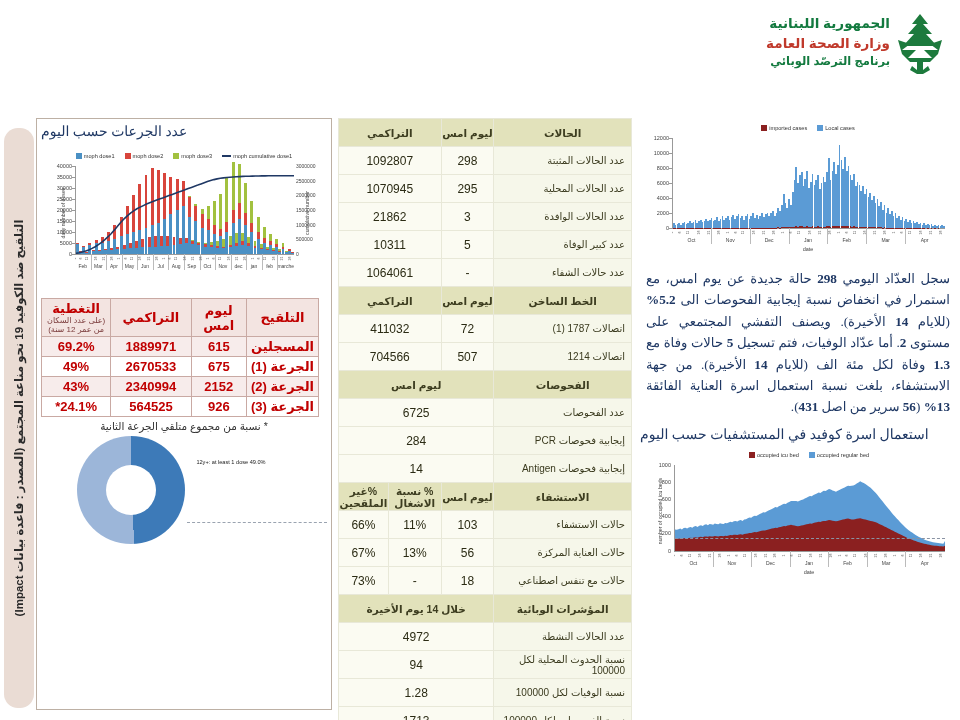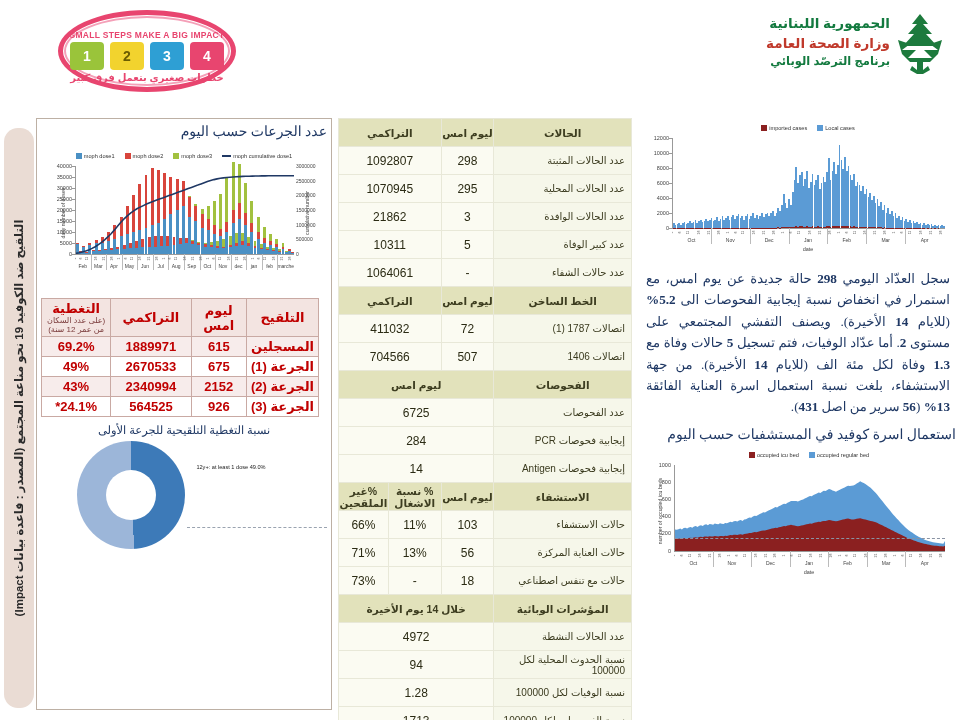--- a/index.html
+++ b/index.html
@@ -58,21 +58,21 @@
     direction:rtl;font-size:11.5px;font-weight:bold;color:#2a2a2a;
     white-space:nowrap;
   }
   .play-tri{
     position:absolute;left:48px;bottom:18px;width:0;height:0;
     border-left:12px solid #2f5496;border-top:8px solid transparent;border-bottom:8px solid transparent;
   }
 
   
   .panel{position:absolute;box-sizing:border-box;}
-  .panel-title{text-align:right;direction:rtl;font-size:14px;color:#1f3864;
+  .panel-title{text-align:left;direction:rtl;font-size:14px;color:#1f3864;
                font-family:"Liberation Serif","DejaVu Serif",serif;margin-bottom:2px;}
 
   
   .left-panel{left:36px;top:118px;width:296px;height:592px;border:1px solid #bdb0a4;background:#fff;padding:4px;}
 
   
   .chart{position:relative;background:#fff;}
   .chart .plot{position:absolute;background:#fff;}
   .legend{display:flex;gap:10px;justify-content:center;align-items:center;font-size:5.6px;color:#333;}
   .legend .key{display:flex;align-items:center;gap:2px;}
@@ -115,32 +115,20 @@
          font-family:"Liberation Serif","DejaVu Serif",serif;padding:0 6px;}
   .rtext b{font-weight:bold;}
 </style>
 </head>
 <body>
 
 <div class="page">
 
   <div class="header">
 
-    <div class="logo-left">
-      <div class="ssmbi-oval"></div>
-      <div class="ssmbi-oval inner"></div>
-      <div class="ssmbi-en">SMALL STEPS MAKE A BIG IMPACT</div>
-      <div class="ssmbi-steps">
-        <div class="step s1">1</div>
-        <div class="step s2">2</div>
-        <div class="step s3">3</div>
-        <div class="step s4">4</div>
-      </div>
-      <div class="ssmbi-ar">خطوات صغيري بتعمل فرق كبير</div>
-    </div>
 
 
     <div class="logo-right">
       <div class="moph-text">
         <div class="moph-l1">الجمهورية اللبنانية</div>
         <div class="moph-l2">وزارة الصحة العامة</div>
         <div class="moph-l3">برنامج الترصّد الوبائي</div>
       </div>
       <svg class="cedar" viewBox="0 0 56 66">
         <g fill="#1d7a3d">
@@ -518,21 +506,21 @@
         </tr>
         <tr>
           <td class="lbl">الجرعة (3)</td>
           <td>926</td>
           <td>564525</td>
           <td>24.1%*</td>
         </tr>
       </tbody>
     </table>
 
-    <div class="note-cov">نسبة التغطية التلقيحية للجرعة الأولى</div>
+    <div class="note-star">* نسبة من مجموع متلقي الجرعة الثانية</div>
 
     <div class="donut-wrap">
       <div class="donut" id="donut" style="background: conic-gradient(rgb(61, 122, 184) 0deg, rgb(61, 122, 184) 176.4deg, rgb(156, 182, 217) 176.4deg, rgb(156, 182, 217) 360deg);"></div>
       <div class="donut-hole"></div>
       <div class="donut-lbl">12y+: at least 1 dose 49.0%</div>
       <div class="dash-line"></div>
     </div>
   </div>
 
   <div class="ctable-wrap">
@@ -580,21 +568,21 @@
           <td class="hdr">الخط الساخن</td>
           <td class="hdr">ليوم امس</td>
           <td class="hdr" colspan="2">التراكمي</td>
         </tr>
         <tr>
           <td class="lab">اتصالات 1787 (1)</td>
           <td class="val">72</td>
           <td class="val" colspan="2">411032</td>
         </tr>
         <tr>
-          <td class="lab">اتصالات 1406</td>
+          <td class="lab">اتصالات 1214</td>
           <td class="val">507</td>
           <td class="val" colspan="2">704566</td>
         </tr>
 
         <tr>
           <td class="hdr">الفحوصات</td>
           <td class="hdr" colspan="3">ليوم امس</td>
         </tr>
         <tr>
           <td class="lab">عدد الفحوصات</td>
@@ -618,21 +606,21 @@
         <tr>
           <td class="lab">حالات الاستشفاء</td>
           <td class="val">103</td>
           <td class="val">11%</td>
           <td class="val">66%</td>
         </tr>
         <tr>
           <td class="lab">حالات العناية المركزة</td>
           <td class="val">56</td>
           <td class="val">13%</td>
-          <td class="val">71%</td>
+          <td class="val">67%</td>
         </tr>
         <tr>
           <td class="lab">حالات مع تنفس اصطناعي</td>
           <td class="val">18</td>
           <td class="val">-</td>
           <td class="val">73%</td>
         </tr>
 
         <tr>
           <td class="hdr">المؤشرات الوبائية</td>

